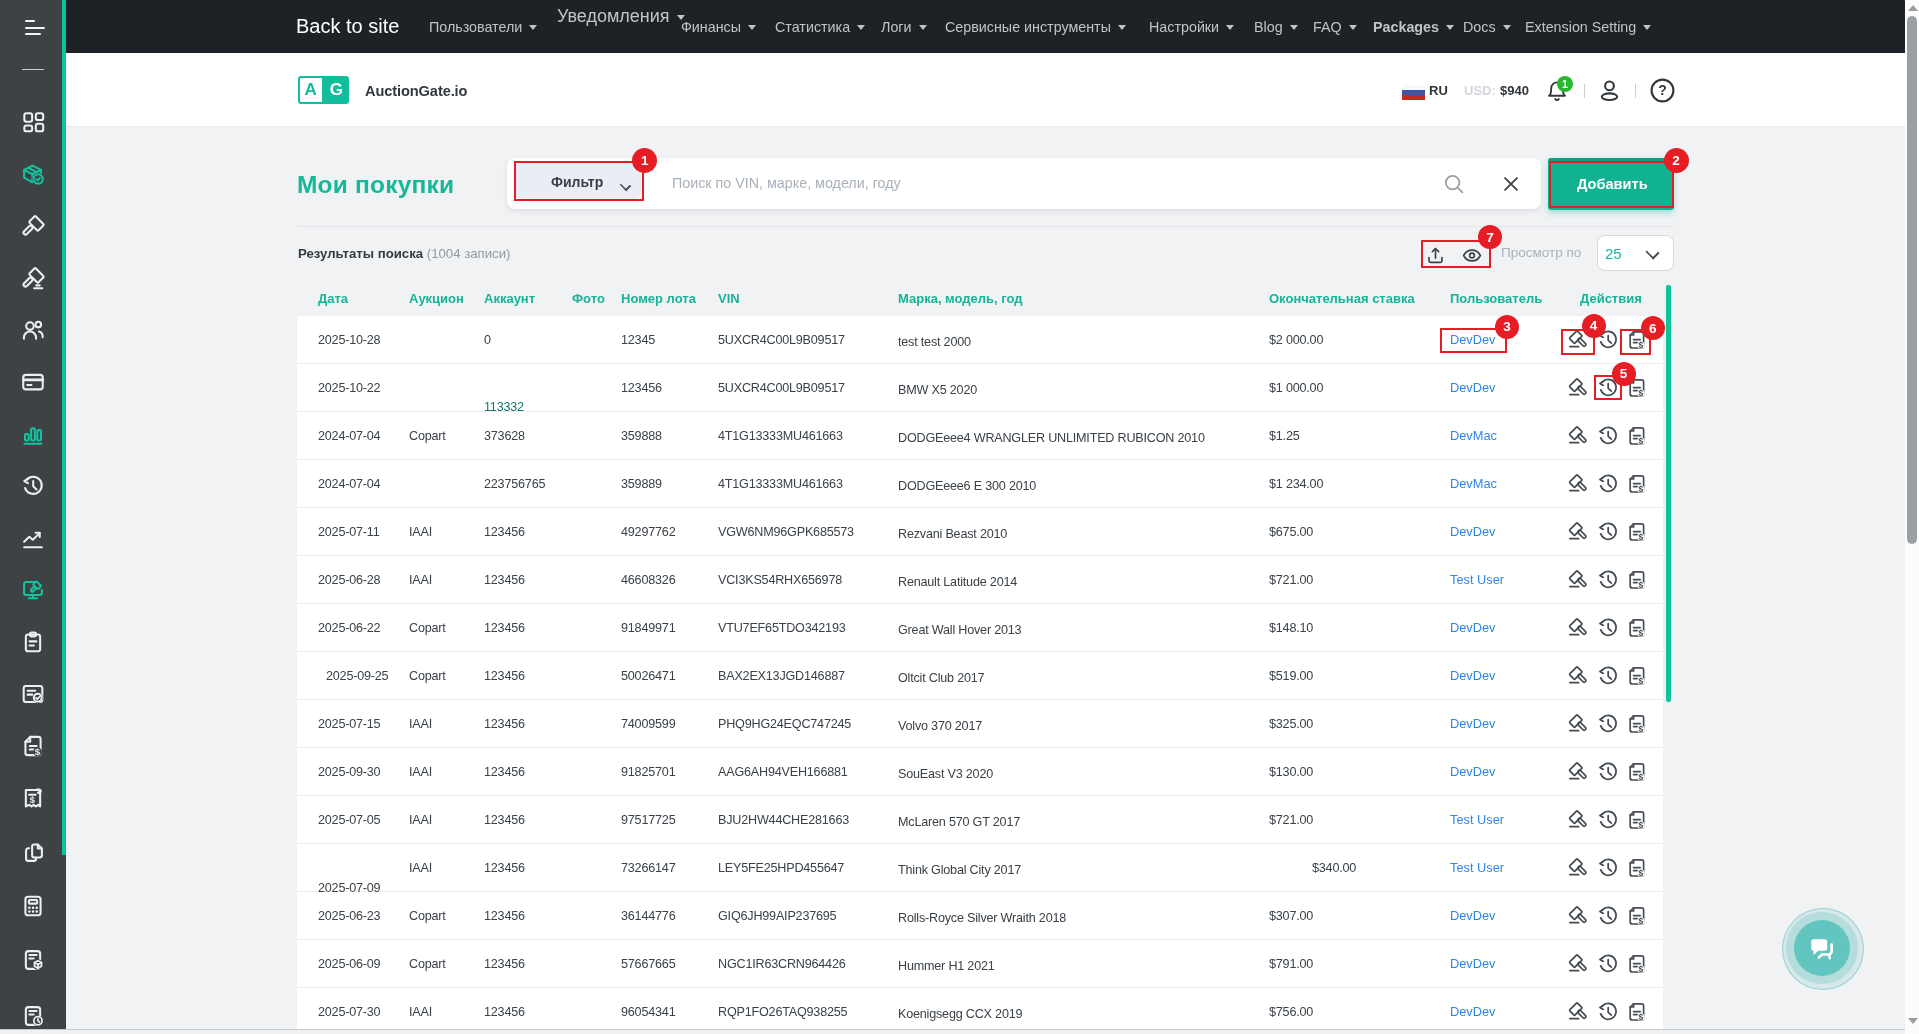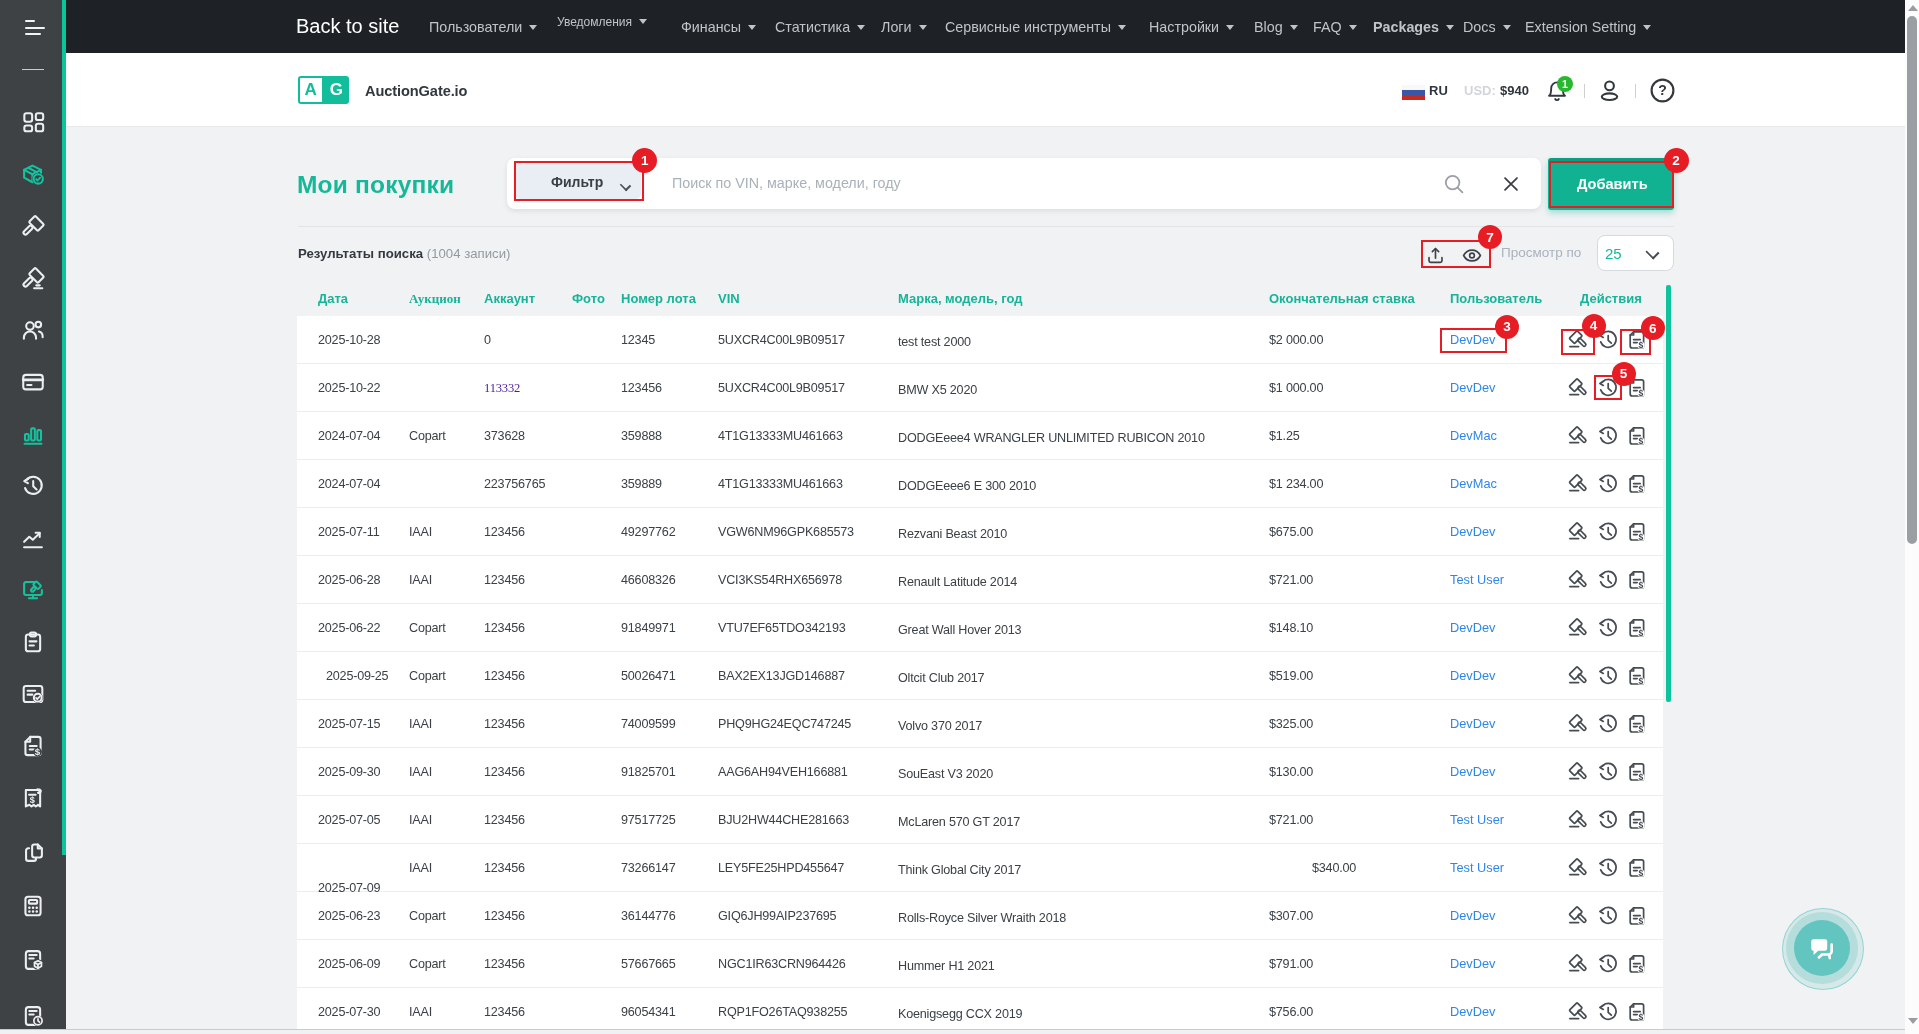--- a/index.html
+++ b/index.html
@@ -1,17 +1,17 @@
 <!DOCTYPE html>
 <html><head><meta charset="utf-8"><style>html,body{margin:0;padding:0;}body{width:1919px;height:1034px;background:#f1f2f4;overflow:hidden;position:relative;font-family:"Liberation Sans",sans-serif;}}</style></head><body>
 <div style="position:absolute;left:0;top:0;width:1905px;height:53px;background:#1e2226;"></div>
 <div style="position:absolute;left:0;top:53px;width:1905px;height:74px;background:#fff;border-bottom:1px solid #e7e9eb;box-sizing:border-box;"></div>
 <div style="position:absolute;left:296px;top:15px;white-space:nowrap;font-size:20px;color:#fff;">Back to site</div>
 <div style="position:absolute;left:429px;top:19px;white-space:nowrap;font-size:14.3px;color:#bfc4c9;">Пользователи<span style="display:inline-block;margin-left:7px;margin-bottom:2px;width:0;height:0;border-left:4.5px solid transparent;border-right:4.5px solid transparent;border-top:5px solid #bfc4c9;"></span></div>
-<div style="position:absolute;left:557px;top:15px;white-space:nowrap;font-size:12px;color:#bfc4c9;">Уведомления<span style="display:inline-block;margin-left:7px;margin-bottom:2px;width:0;height:0;border-left:4.5px solid transparent;border-right:4.5px solid transparent;border-top:5px solid #bfc4c9;"></span></div>
+<div style="position:absolute;left:557px;top:6px;white-space:nowrap;font-size:18px;color:#bfc4c9;">Уведомления<span style="display:inline-block;margin-left:7px;margin-bottom:2px;width:0;height:0;border-left:4.5px solid transparent;border-right:4.5px solid transparent;border-top:5px solid #bfc4c9;"></span></div>
 <div style="position:absolute;left:681px;top:19px;white-space:nowrap;font-size:14.3px;color:#bfc4c9;">Финансы<span style="display:inline-block;margin-left:7px;margin-bottom:2px;width:0;height:0;border-left:4.5px solid transparent;border-right:4.5px solid transparent;border-top:5px solid #bfc4c9;"></span></div>
 <div style="position:absolute;left:775px;top:19px;white-space:nowrap;font-size:14.3px;color:#bfc4c9;">Статистика<span style="display:inline-block;margin-left:7px;margin-bottom:2px;width:0;height:0;border-left:4.5px solid transparent;border-right:4.5px solid transparent;border-top:5px solid #bfc4c9;"></span></div>
 <div style="position:absolute;left:881px;top:19px;white-space:nowrap;font-size:14.3px;color:#bfc4c9;">Логи<span style="display:inline-block;margin-left:7px;margin-bottom:2px;width:0;height:0;border-left:4.5px solid transparent;border-right:4.5px solid transparent;border-top:5px solid #bfc4c9;"></span></div>
 <div style="position:absolute;left:945px;top:19px;white-space:nowrap;font-size:14.3px;color:#bfc4c9;">Сервисные инструменты<span style="display:inline-block;margin-left:7px;margin-bottom:2px;width:0;height:0;border-left:4.5px solid transparent;border-right:4.5px solid transparent;border-top:5px solid #bfc4c9;"></span></div>
 <div style="position:absolute;left:1149px;top:19px;white-space:nowrap;font-size:14.3px;color:#bfc4c9;">Настройки<span style="display:inline-block;margin-left:7px;margin-bottom:2px;width:0;height:0;border-left:4.5px solid transparent;border-right:4.5px solid transparent;border-top:5px solid #bfc4c9;"></span></div>
 <div style="position:absolute;left:1254px;top:19px;white-space:nowrap;font-size:14.3px;color:#bfc4c9;">Blog<span style="display:inline-block;margin-left:7px;margin-bottom:2px;width:0;height:0;border-left:4.5px solid transparent;border-right:4.5px solid transparent;border-top:5px solid #bfc4c9;"></span></div>
 <div style="position:absolute;left:1313px;top:19px;white-space:nowrap;font-size:14.3px;color:#bfc4c9;">FAQ<span style="display:inline-block;margin-left:7px;margin-bottom:2px;width:0;height:0;border-left:4.5px solid transparent;border-right:4.5px solid transparent;border-top:5px solid #bfc4c9;"></span></div>
 <div style="position:absolute;left:1373px;top:19px;white-space:nowrap;font-size:14.3px;color:#bfc4c9;font-weight:bold;">Packages<span style="display:inline-block;margin-left:7px;margin-bottom:2px;width:0;height:0;border-left:4.5px solid transparent;border-right:4.5px solid transparent;border-top:5px solid #bfc4c9;"></span></div>
 <div style="position:absolute;left:1463px;top:19px;white-space:nowrap;font-size:14.3px;color:#bfc4c9;">Docs<span style="display:inline-block;margin-left:7px;margin-bottom:2px;width:0;height:0;border-left:4.5px solid transparent;border-right:4.5px solid transparent;border-top:5px solid #bfc4c9;"></span></div>
 <div style="position:absolute;left:1525px;top:19px;white-space:nowrap;font-size:14.3px;color:#bfc4c9;">Extension Setting<span style="display:inline-block;margin-left:7px;margin-bottom:2px;width:0;height:0;border-left:4.5px solid transparent;border-right:4.5px solid transparent;border-top:5px solid #bfc4c9;"></span></div>
@@ -193,21 +193,21 @@
     <path d="M2.4 12 C4.6 7.9 8.1 5.8 12 5.8 s7.4 2.1 9.6 6.2 C19.4 16.1 15.9 18.2 12 18.2 s-7.4-2.1-9.6-6.2 Z" stroke="#3d434a" stroke-width="1.9" stroke-linecap="round" stroke-linejoin="round" fill="none"></path>
     <circle cx="12" cy="12" r="2.7" stroke="#3d434a" stroke-width="1.9" stroke-linecap="round" stroke-linejoin="round" fill="none"></circle>
   </svg>
 <div style="position:absolute;left:1421px;top:240px;width:70px;height:28px;border:2px solid #e71d25;z-index:30;box-sizing:border-box;"></div>
 <div style="position:absolute;left:1477.9px;top:225.2px;width:24px;height:24px;border-radius:50%;background:#e71d25;color:#fff;font-weight:bold;font-size:13.5px;display:flex;align-items:center;justify-content:center;z-index:40;">7</div>
 <div style="position:absolute;left:1501px;top:245px;white-space:nowrap;font-size:13.5px;color:#aab3bd;">Просмотр по</div>
 <div style="position:absolute;left:1597px;top:235px;width:77px;height:36px;background:#fff;border:1px solid #d6dade;border-radius:8px;box-sizing:border-box;"></div>
 <div style="position:absolute;left:1605px;top:245px;white-space:nowrap;font-size:15px;color:#14b99b;">25</div>
 <div style="position:absolute;left:1647px;top:247px;width:9px;height:9px;border-right:2.2px solid #434a52;border-bottom:2.2px solid #434a52;transform:rotate(45deg) scale(1,0.8);"></div>
 <div style="position:absolute;left:318px;top:291px;white-space:nowrap;font-size:13px;font-weight:bold;color:#16b498;">Дата</div>
-<div style="position:absolute;left:409px;top:291px;white-space:nowrap;font-size:13px;font-weight:bold;color:#16b498;font-family:Liberation Serif, serif;">Аукцион</div>
+<div style="position:absolute;left:409px;top:291px;white-space:nowrap;font-size:13px;font-weight:bold;color:#16b498;">Аукцион</div>
 <div style="position:absolute;left:484px;top:291px;white-space:nowrap;font-size:13px;font-weight:bold;color:#16b498;">Аккаунт</div>
 <div style="position:absolute;left:572px;top:291px;white-space:nowrap;font-size:13px;font-weight:bold;color:#16b498;">Фото</div>
 <div style="position:absolute;left:621px;top:291px;white-space:nowrap;font-size:13px;font-weight:bold;color:#16b498;">Номер лота</div>
 <div style="position:absolute;left:718px;top:291px;white-space:nowrap;font-size:13px;font-weight:bold;color:#16b498;">VIN</div>
 <div style="position:absolute;left:898px;top:291px;white-space:nowrap;font-size:13px;font-weight:bold;color:#16b498;">Марка, модель, год</div>
 <div style="position:absolute;left:1269px;top:291px;white-space:nowrap;font-size:13px;font-weight:bold;color:#16b498;">Окончательная ставка</div>
 <div style="position:absolute;left:1450px;top:291px;white-space:nowrap;font-size:13px;font-weight:bold;color:#16b498;">Пользователь</div>
 <div style="position:absolute;left:1580px;top:291px;white-space:nowrap;font-size:13px;font-weight:bold;color:#16b498;">Действия</div>
 <div style="position:absolute;left:297px;top:316px;width:1366px;height:713px;background:#fff;"></div>
 <div style="position:absolute;left:297px;top:363px;width:1366px;height:1px;background:#ededf0;"></div>
@@ -231,21 +231,21 @@
 <svg style="position:absolute;left:1625px;top:328px;" width="24" height="24" viewBox="0 0 24 24" fill="none">
     <path d="M8.6 3.8 H16.6 a2 2 0 0 1 2 2 V18 a2 2 0 0 1-2 2 H7.2 a2 2 0 0 1-2-2 V7 Z" stroke="#454c53" stroke-width="1.7" stroke-linecap="round" stroke-linejoin="round" fill="none"></path>
     <path d="M8.6 3.8 V7 H5.2" stroke="#454c53" stroke-width="1.7" stroke-linecap="round" stroke-linejoin="round" fill="none"></path>
     <path d="M8.6 11.6 h6.6" stroke="#454c53" stroke-width="1.7" stroke-linecap="round" stroke-linejoin="round" fill="none"></path>
     <path d="M8.6 14.6 h3.6" stroke="#454c53" stroke-width="1.7" stroke-linecap="round" stroke-linejoin="round" fill="none"></path>
     <circle cx="16" cy="17.2" r="3.6" fill="#fff"></circle>
     <text x="16" y="20.2" font-size="8.6" font-weight="bold" fill="#454c53" text-anchor="middle" font-family="Liberation Sans">$</text>
   </svg>
 <div style="position:absolute;left:297px;top:411px;width:1366px;height:1px;background:#ededf0;"></div>
 <div style="position:absolute;left:318px;top:381px;white-space:nowrap;font-size:12.6px;color:#3a4147;letter-spacing:-0.2px;">2025-10-22</div>
-<div style="position:absolute;left:484px;top:381px;white-space:nowrap;font-size:12.6px;color:#4c1d95;letter-spacing:-0.2px;font-family:Liberation Serif, serif;">113332</div>
+<div style="position:absolute;left:484px;top:400px;white-space:nowrap;font-size:12.6px;color:#0f766e;letter-spacing:-0.2px;">113332</div>
 <div style="position:absolute;left:621px;top:381px;white-space:nowrap;font-size:12.6px;color:#3a4147;letter-spacing:-0.2px;">123456</div>
 <div style="position:absolute;left:718px;top:381px;white-space:nowrap;font-size:12.6px;color:#3a4147;letter-spacing:-0.2px;">5UXCR4C00L9B09517</div>
 <div style="position:absolute;left:898px;top:383px;white-space:nowrap;font-size:12.6px;color:#3a4147;letter-spacing:-0.2px;">BMW X5 2020</div>
 <div style="position:absolute;left:1269px;top:381px;white-space:nowrap;font-size:12.6px;color:#3a4147;letter-spacing:-0.2px;">$1 000.00</div>
 <div style="position:absolute;left:1450px;top:380px;white-space:nowrap;font-size:12.8px;color:#2f86e9;font-weight:500;">DevDev</div>
 <svg style="position:absolute;left:1566px;top:376px;" width="24" height="24" viewBox="0 0 24 24" fill="none">
     <rect x="4.25" y="5.4" width="11" height="7.4" rx="1" transform="rotate(-45 9.75 9.1)" stroke="#454c53" stroke-width="1.75" stroke-linecap="round" stroke-linejoin="round" fill="none"></rect>
     <rect x="10.9" y="12.6" width="9.9" height="3.3" rx="1.65" transform="rotate(45 15.85 14.25)" stroke="#454c53" stroke-width="1.75" stroke-linecap="round" stroke-linejoin="round" fill="none"></rect>
     <path d="M3.9 18.6 h8.7" stroke="#454c53" stroke-width="1.75" stroke-linecap="round" stroke-linejoin="round" fill="none"></path>
   </svg>

